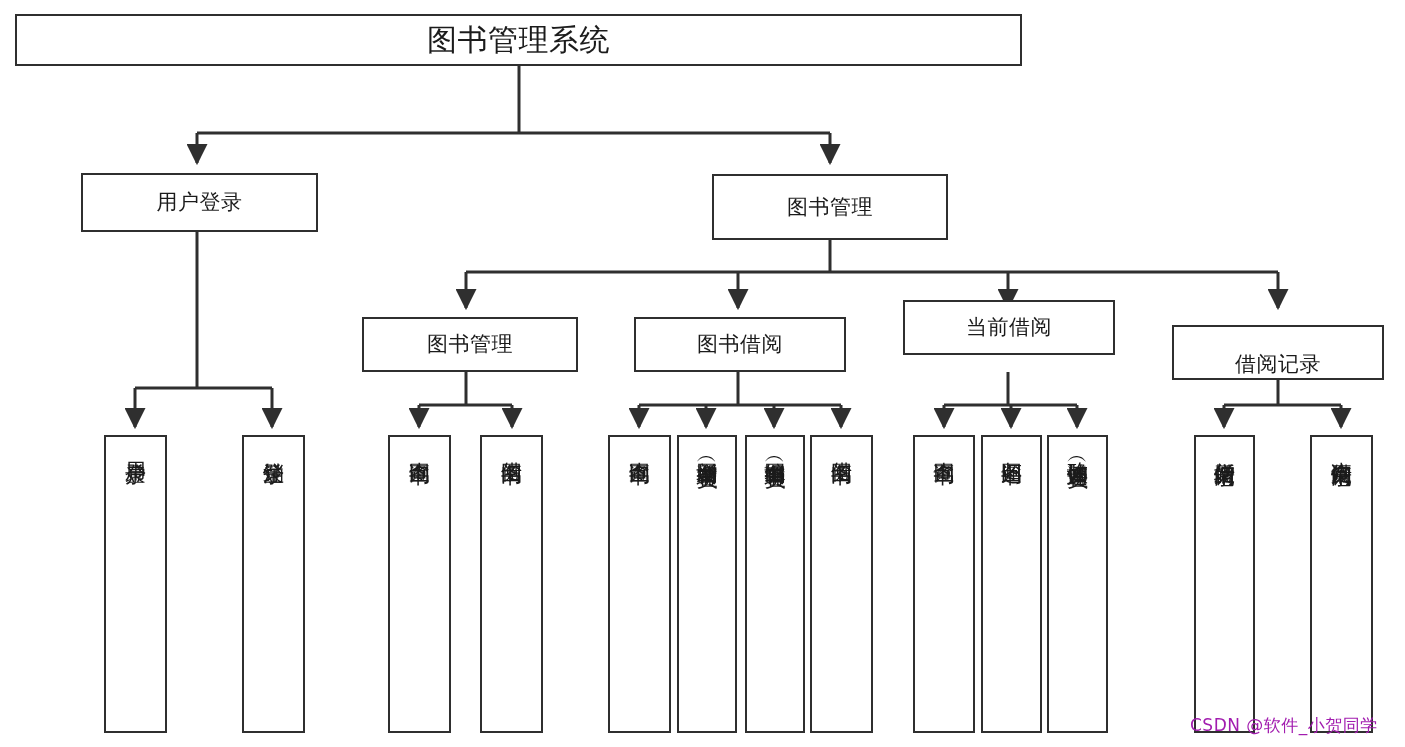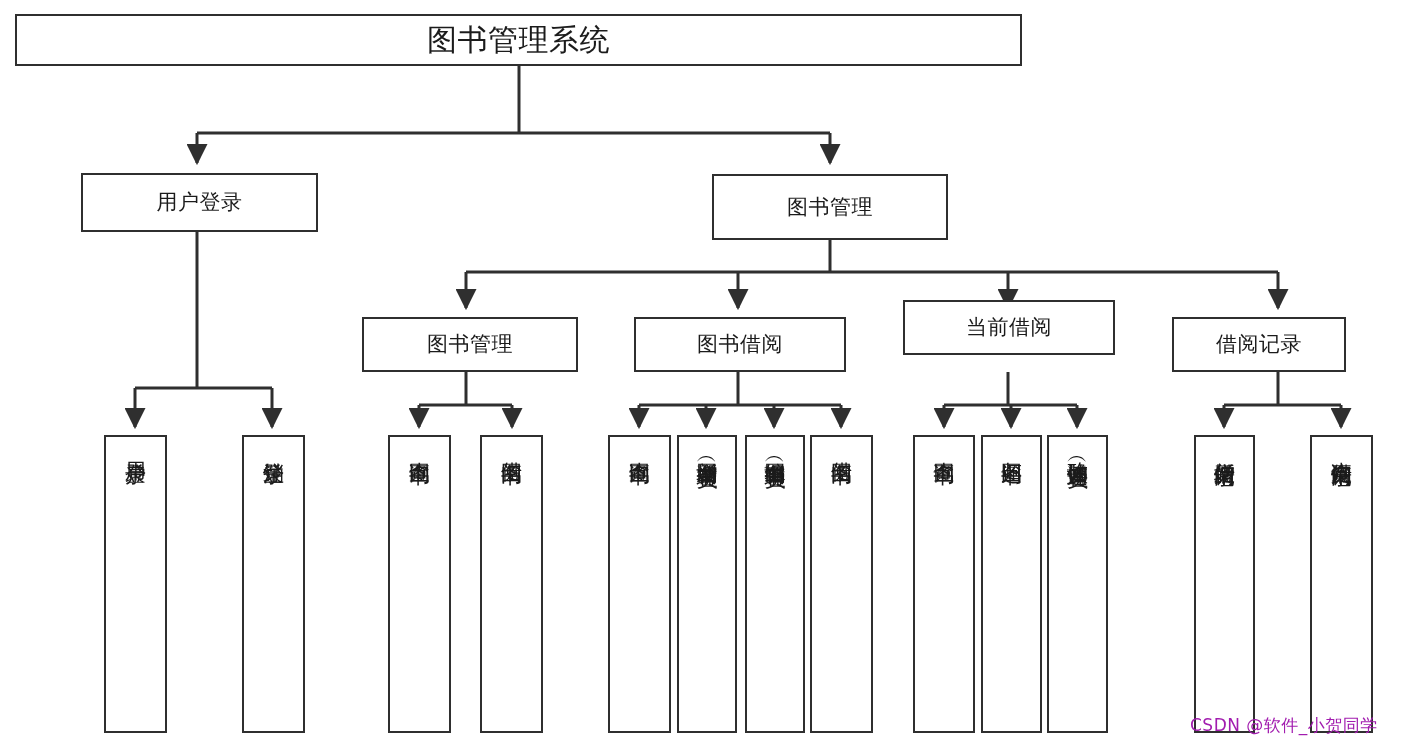--- a/index.html
+++ b/index.html
@@ -146,21 +146,21 @@
   </div>
 
   <div class="node horiz" style="left:634px; top:317px; width:212px; height:55px;">
     <span class="node-label">图书借阅</span>
   </div>
 
   <div class="node horiz" style="left:903px; top:300px; width:212px; height:55px;">
     <span class="node-label">当前借阅</span>
   </div>
 
-  <div class="node horiz" style="left:1172px; top:317px; width:174px; height:55px;">
+  <div class="node horiz" style="left:1172px; top:325px; width:212px; height:55px;align-items:flex-end;">
     <span class="node-label">借阅记录</span>
   </div>
 
   <div class="node vert" style="left:104px; top:435px; width:63px; height:298px;">
     <span class="node-label">用户登录</span>
   </div>
 
   <div class="node vert" style="left:242px; top:435px; width:63px; height:298px;">
     <span class="node-label">注销登录</span>
   </div>

